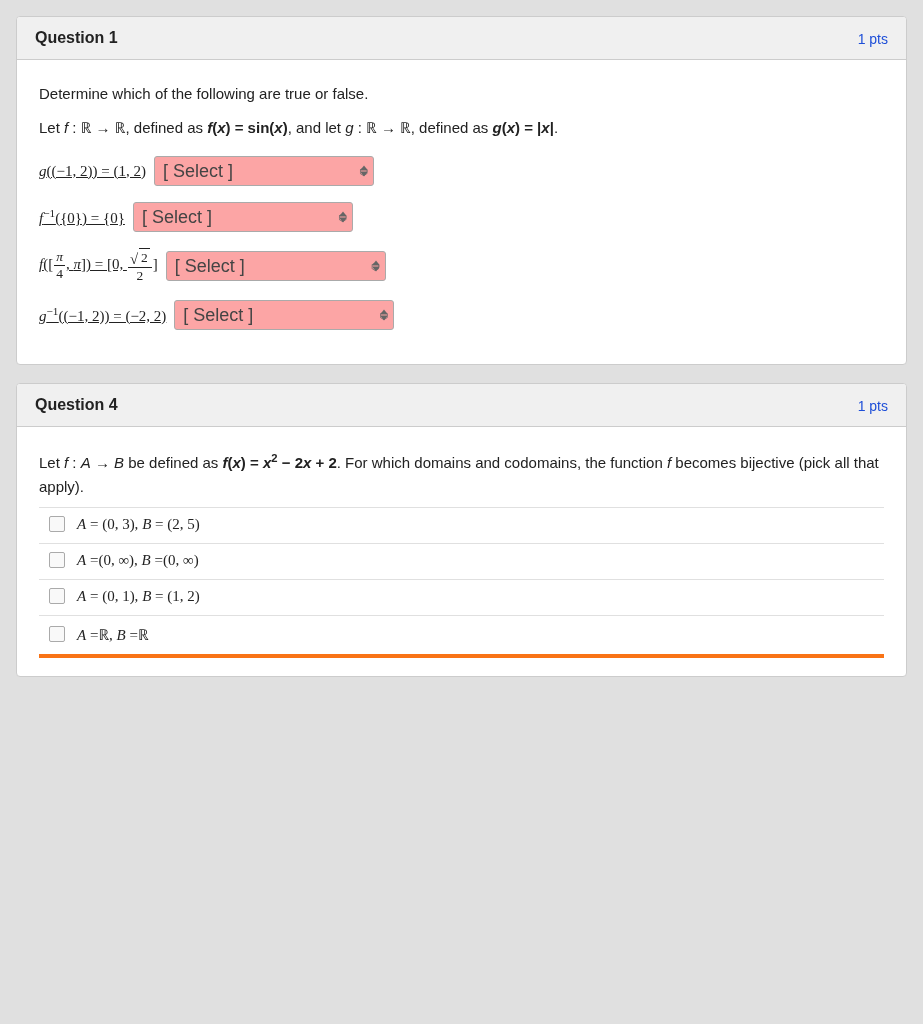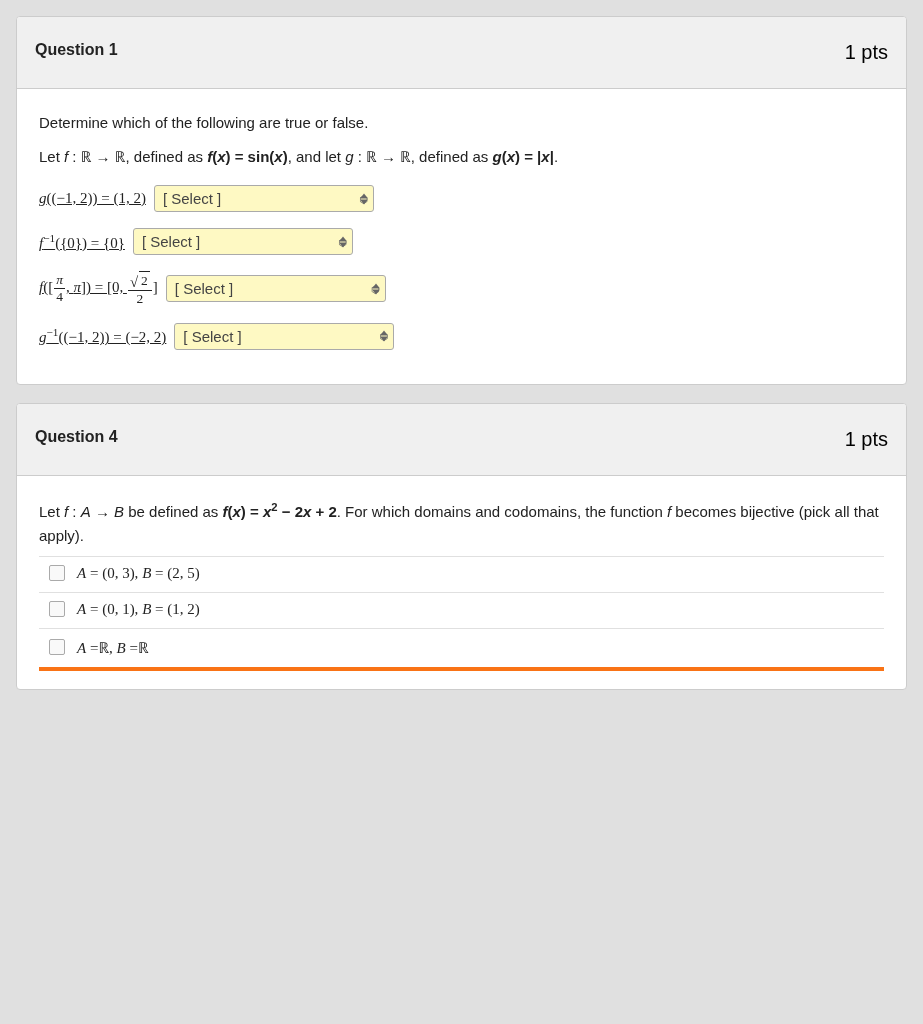--- a/index.html
+++ b/index.html
@@ -13,34 +13,34 @@
     .question-card {
       background: #fff;
       border: 1px solid #ccc;
       border-radius: 4px;
       margin-bottom: 18px;
       overflow: hidden;
     }
     .question-header {
       background: #f0f0f0;
       border-bottom: 1px solid #ccc;
-      padding: 24px 18px;
+      padding: 12px 18px;
       display: flex;
       justify-content: space-between;
-      align-items: flex-start;
+      align-items: flex-end;
     }
     .question-title {
       font-family: Arial, sans-serif;
       font-weight: bold;
       font-size: 16px;
     }
     .question-pts {
       font-family: Arial, sans-serif;
-      font-size: 20px;
-      color: #000000;
+      font-size: 14px;
+      color: #1d4ed8;
     }
     .question-body {
       padding: 22px 22px 18px 22px;
     }
     .question-text {
       font-family: Arial, sans-serif;
       font-size: 15px;
       line-height: 1.6;
       margin-bottom: 10px;
     }
@@ -50,24 +50,24 @@
       margin: 16px 0;
       gap: 8px;
     }
     .statement-math {
       font-size: 15px;
       white-space: nowrap;
       text-decoration: underline;
     }
     .select-dropdown {
       border: 1px solid #aaa;
-      background: #fef9c3;
+      background: #fca5a5;
       border-radius: 3px;
       padding: 4px 40px 4px 8px;
-      font-size: 15px;
+      font-size: 18px;
       font-family: Arial, sans-serif;
       color: #444;
       appearance: none;
       -webkit-appearance: none;
       cursor: pointer;
       min-width: 220px;
       position: relative;
       background-image: none;
     }
     .select-wrapper {
@@ -279,20 +279,26 @@
     <div class="checkbox-list">
 
       <div class="checkbox-row">
         <div class="checkbox-box"></div>
         <span class="checkbox-label">
           <em>A</em> = (0, 3), <em>B</em> = (2, 5)
         </span>
       </div>
 
 
+      <div class="checkbox-row">
+        <div class="checkbox-box"></div>
+        <span class="checkbox-label">
+          <em>A</em> =(0, ∞), <em>B</em> =(0, ∞)
+        </span>
+      </div>
 
       <div class="checkbox-row">
         <div class="checkbox-box"></div>
         <span class="checkbox-label">
           <em>A</em> = (0, 1), <em>B</em> = (1, 2)
         </span>
       </div>
 
       <div class="checkbox-row">
         <div class="checkbox-box"></div>

